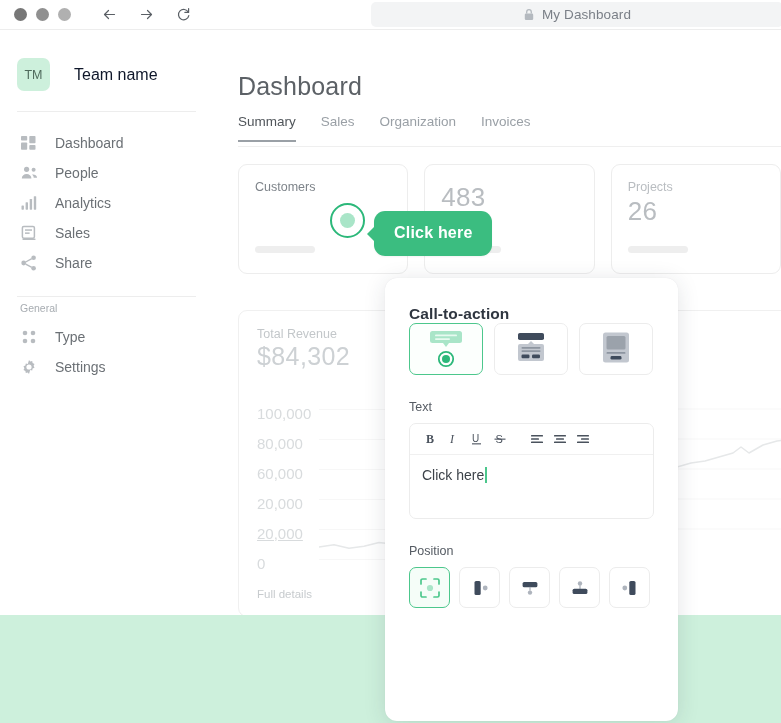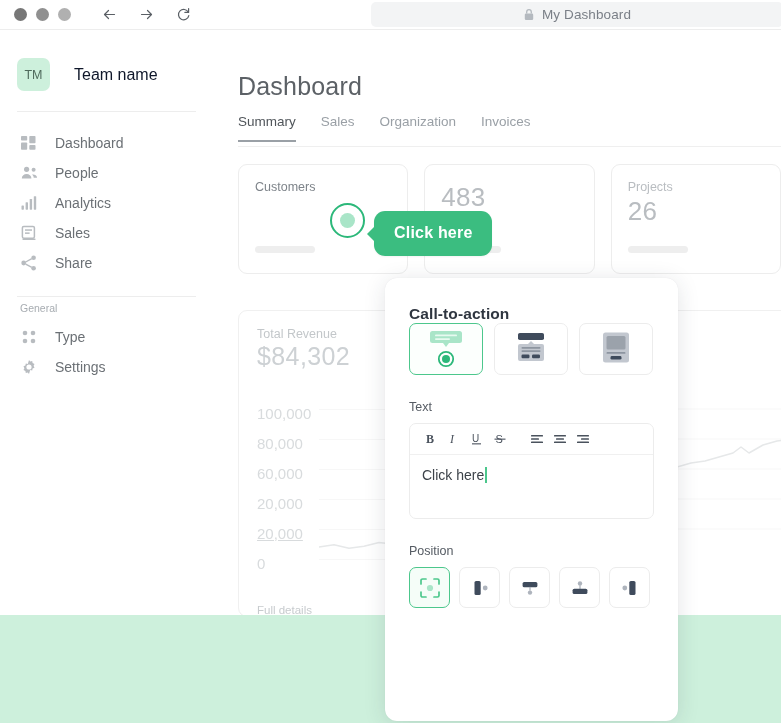--- a/index.html
+++ b/index.html
@@ -114,21 +114,21 @@
     padding:16px 18px; overflow:hidden;
   }
   .chart-label{ font-size:12.5px; color:#c3c7ca; }
   .chart-value{ font-size:25px; color:#cdd1d4; margin-top:1px; letter-spacing:0.4px; }
   .chart-area{ position:absolute; left:18px; top:94px; width:362px; height:165px; }
   .y-ticks{ position:absolute; left:0; top:0; width:60px; height:165px; }
   .y-tick{ position:absolute; font-size:15px; color:#d8dbdd; }
   .grid-wrap{ position:absolute; left:62px; top:0; right:0; height:165px; }
   .grid-line{ position:absolute; left:0; right:0; height:1px; background:#f7f7f7; }
   .chart-svg{ position:absolute; left:0; top:0; }
-  .full-details{ position:absolute; left:18px; bottom:0; font-size:11.5px; color:#c7cbce; }
+  .full-details{ position:absolute; left:18px; bottom:16px; font-size:11.5px; color:#c7cbce; }
 
   
   .greenband{
     position:absolute; left:0; top:615px; width:781px; height:108px;
     background:#cdf0dc;
   }
   .greenband .inner{ position:absolute; left:0; top:0; width:781px; height:108px;
     border-radius:0 0 10px 10px; background:#cdf0dc; }
 
   

